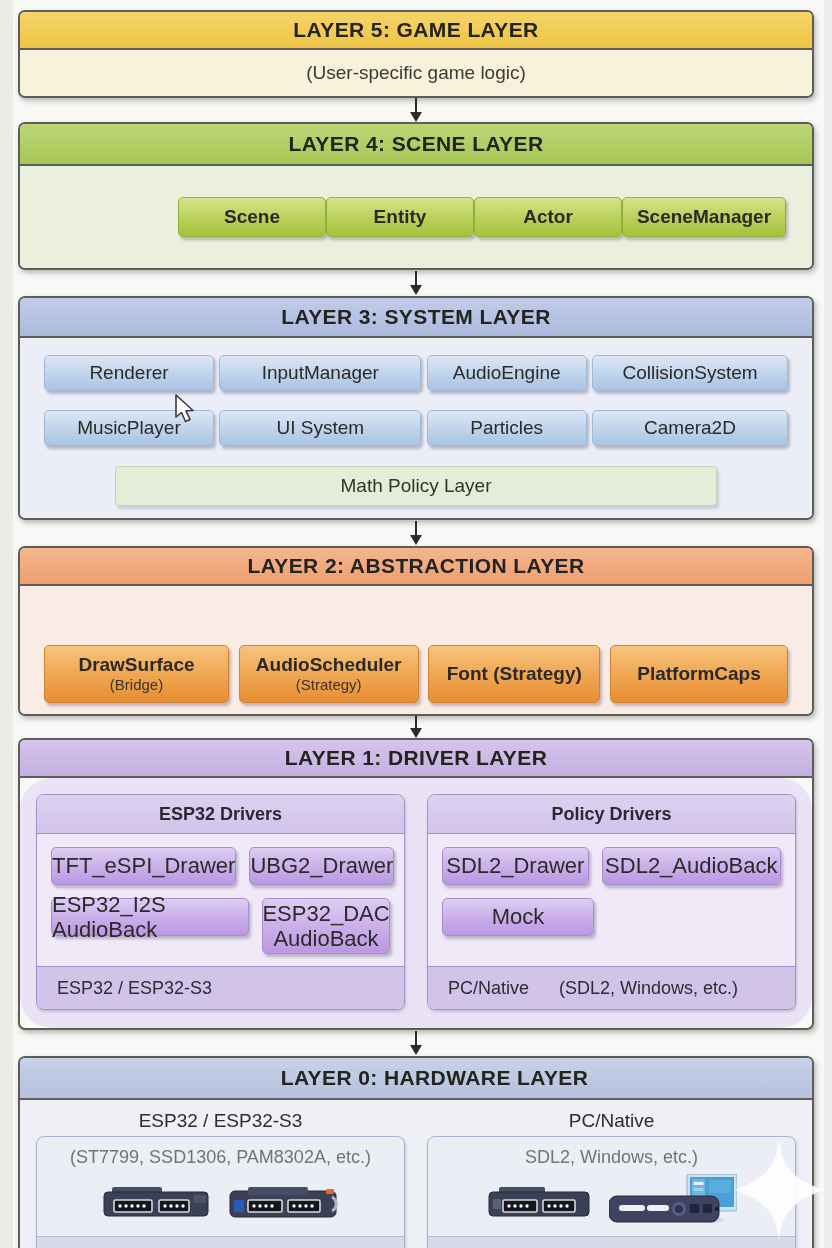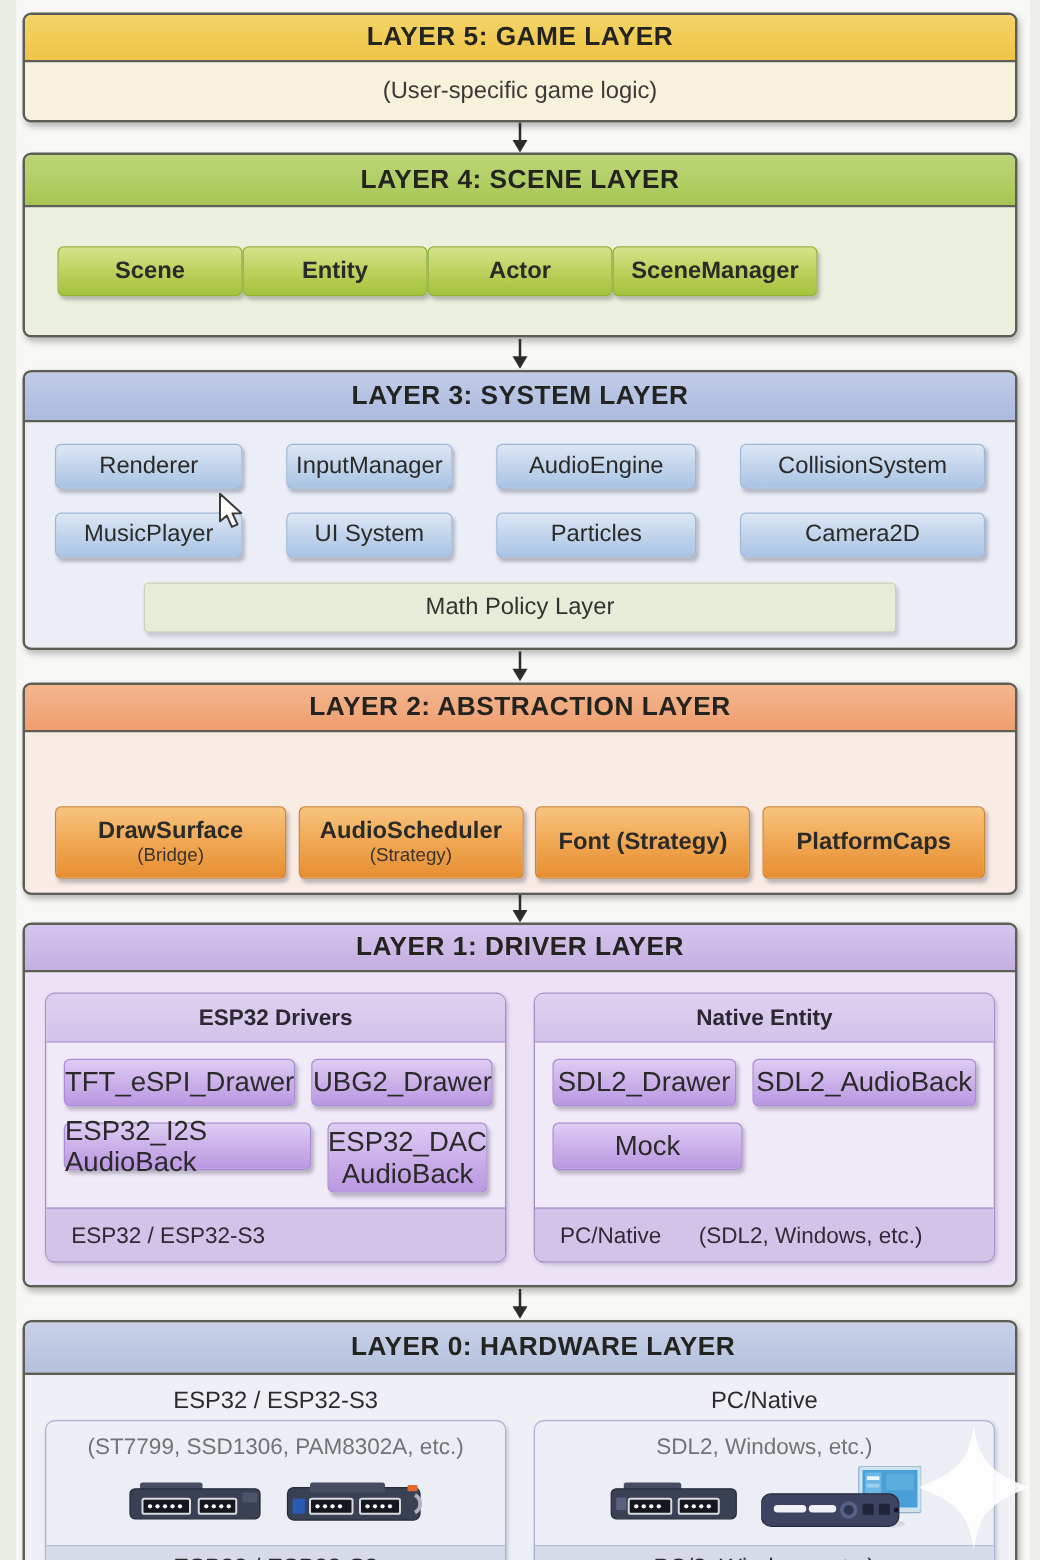--- a/index.html
+++ b/index.html
@@ -14,56 +14,56 @@
   .arrow{height:24px;display:flex;justify-content:center;align-items:center;}
   
   .gbtn{box-sizing:border-box;display:flex;flex-direction:column;align-items:center;justify-content:center;
         border-radius:5px;box-shadow:2px 3px 3px rgba(80,80,100,.35);color:#2a2a28;line-height:1.15;}
   
   .l5-header{height:36px;background:linear-gradient(180deg,#f5d469 0%,#f1ca52 60%,#eec446 100%);}
   .l5-body{height:46px;background:#f8f1dc;display:flex;align-items:center;justify-content:center;
            font-size:19px;color:#3a3a36;}
   
   .l4-header{height:40px;background:linear-gradient(180deg,#bcd578 0%,#b0cd62 60%,#a7c654 100%);}
-  .l4-body{height:102px;background:#eaf0dd;display:flex;align-items:center;justify-content:flex-start;
+  .l4-body{height:102px;background:#eaf0dd;display:flex;align-items:center;justify-content:flex-end;
            padding:0 26px;}
   .btn-green{background:linear-gradient(180deg,#d6e38c 0%,#bdd25f 48%,#a5c23c 100%);
            border:1px solid #93b134;font-weight:700;font-size:19px;height:40px;}
   .l4-body .btn-green{width:148px;}
   .l4-body .btn-green:nth-child(4){width:164px;}
   
   .l3-header{height:38px;background:linear-gradient(180deg,#c1cce8 0%,#b4c1e2 60%,#abb9dd 100%);}
   .l3-body{height:180px;background:#eceef7;}
   .l3-row{display:flex;justify-content:space-between;padding:0 24px;}
   .l3-row.r1{padding-top:17px;}
   .l3-row.r2{padding-top:19px;}
   .btn-blue{background:linear-gradient(180deg,#dde7f5 0%,#c3d5ec 48%,#a9c4e4 100%);
            border:1px solid #9db7d9;font-size:19px;height:36px;}
-  .l3-row .btn-blue:nth-child(1){width:150px;}
-  .l3-row .btn-blue:nth-child(2){width:133px;}
+  .l3-row .btn-blue:nth-child(1){width:170px;}
+  .l3-row .btn-blue:nth-child(2){width:202px;}
   .l3-row .btn-blue:nth-child(3){width:160px;}
   .l3-row .btn-blue:nth-child(4){width:196px;}
   .policy-bar{margin:20px auto 0;width:600px;height:38px;background:#e5ecd8;border:1px solid #c9d2b8;
            box-shadow:2px 3px 3px rgba(80,80,100,.22);display:flex;align-items:center;justify-content:center;
            border-radius:4px;font-size:19px;color:#32322e;}
   
   .l2-header{height:36px;background:linear-gradient(180deg,#f4b58d 0%,#f1a87c 60%,#ee9f6e 100%);}
   .l2-body{height:116px;background:#f9ece4;display:flex;align-items:center;justify-content:space-between;
            padding:12px 24px 0;}
   .btn-orange{background:linear-gradient(180deg,#f7c47e 0%,#f0a854 48%,#e78e33 100%);
            border:1px solid #cf8333;height:58px;margin-top:35px;}
   .btn-orange .ln1{font-weight:700;font-size:19px;}
   .btn-orange .ln2{font-weight:400;font-size:15px;color:#3c342c;}
   .l2-body .btn-orange:nth-child(1){width:185px;}
   .l2-body .btn-orange:nth-child(2){width:180px;}
   .l2-body .btn-orange:nth-child(3){width:172px;}
   .l2-body .btn-orange:nth-child(4){width:178px;}
   
   .l1-header{height:36px;background:linear-gradient(180deg,#d5c4ec 0%,#cbb8e5 60%,#c4afe1 100%);}
-  .l1-body{height:234px;background:#ebe3f5;display:flex;gap:22px;padding:16px 16px 0;}
+  .l1-body{height:234px;background:#ebe3f5;display:flex;gap:22px;padding:16px 16px 0;border-radius:32px;}
   .drv-group{box-sizing:border-box;flex:1;border:1.5px solid #a58fc7;border-radius:8px;overflow:hidden;
            background:#f0e9f8;box-shadow:1px 2px 3px rgba(90,70,120,.25);height:216px;display:flex;flex-direction:column;}
   .drv-title{height:38px;display:flex;align-items:center;justify-content:center;font-weight:700;font-size:18px;
            color:#2c2832;background:linear-gradient(180deg,#ddd1f0 0%,#d2c3ea 100%);border-bottom:1.5px solid #a58fc7;}
   .drv-bodyrows{flex:1;padding:13px 14px 0;}
   .drv-row{display:flex;gap:13px;align-items:flex-start;}
   .drv-row + .drv-row{margin-top:13px;}
   .btn-purple{background:linear-gradient(180deg,#decdf3 0%,#ccb1ea 48%,#bb98e2 100%);
            border:1px solid #a98bd3;font-size:22px;height:38px;}
   .btn-purple.tall{height:56px;}
@@ -195,21 +195,21 @@
             </div>
           </div>
         </div>
         <div class="drv-footer">
           <span>ESP32 / ESP32-S3</span>
           <span></span>
         </div>
       </div>
 
       <div class="drv-group">
-        <div class="drv-title">Native Entity</div>
+        <div class="drv-title">Policy Drivers</div>
         <div class="drv-bodyrows">
           <div class="drv-row">
             <div class="gbtn btn-purple" style="width:152px">SDL2_Drawer</div>
             <div class="gbtn btn-purple" style="width:186px">SDL2_AudioBack</div>
           </div>
           <div class="drv-row">
             <div class="gbtn btn-purple" style="width:152px">Mock</div>
           </div>
         </div>
         <div class="drv-footer">

